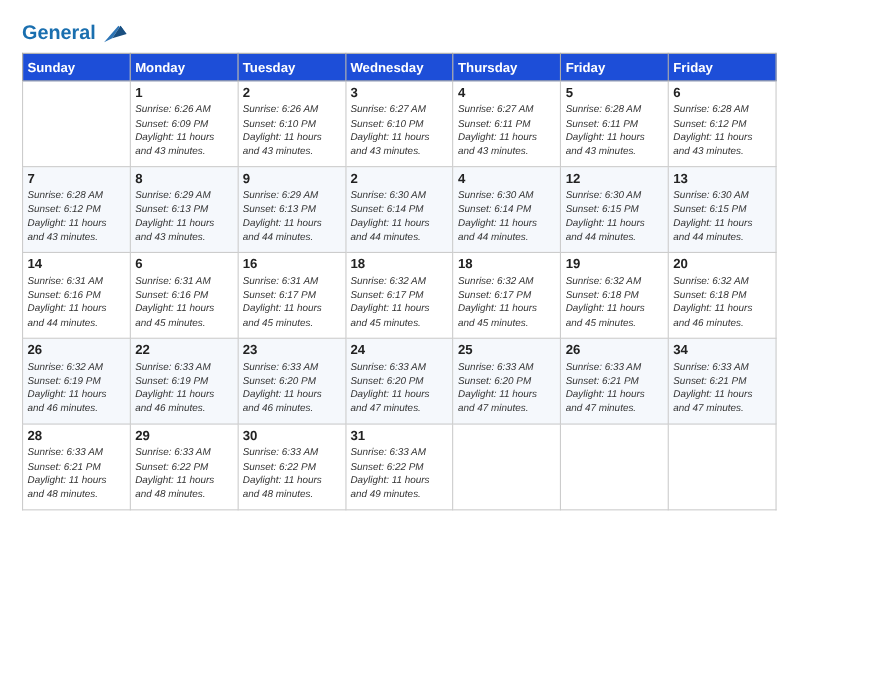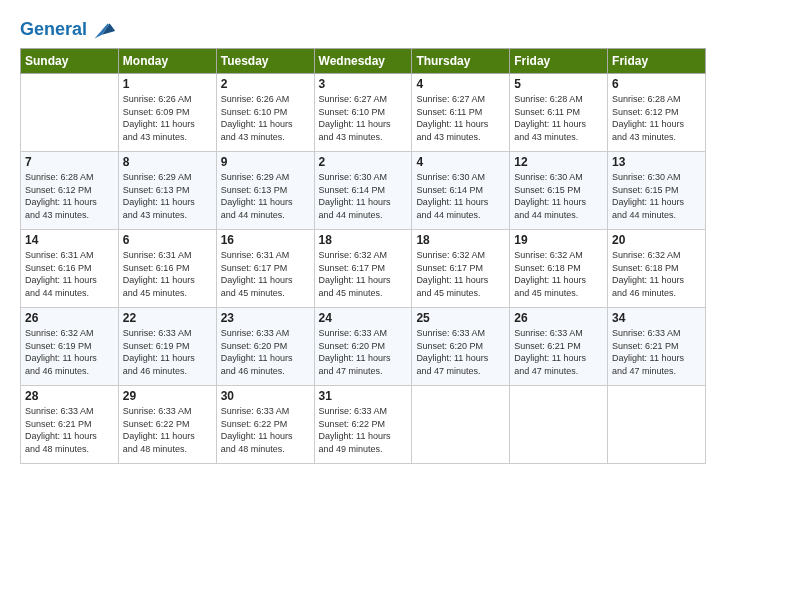--- a/index.html
+++ b/index.html
@@ -53,21 +53,21 @@
     .location {
       font-size: 14px;
       color: #555;
     }
     table {
       width: 100%;
       border-collapse: collapse;
       table-layout: fixed;
     }
     thead tr th {
-      background: #4d7c0f;
+      background: #1d4ed8;
       color: #fff;
       font-size: 12px;
       font-weight: bold;
       padding: 5px 4px;
       text-align: left;
       border: 1px solid #aaa;
     }
     tbody tr td {
       border: 1px solid #ccc;
       vertical-align: top;
@@ -79,20 +79,21 @@
     .day-num {
       font-size: 12px;
       font-weight: bold;
       color: #222;
       margin-bottom: 2px;
     }
     .day-info {
       font-size: 9px;
       line-height: 1.4;
       color: #333;
+      font-style: italic;
     }
     .empty-cell {
       background: #f9f9f9;
     }
     tbody tr:nth-child(even) td {
       background: #f5f8fc;
     }
     tbody tr:nth-child(odd) td {
       background: #fff;
     }

